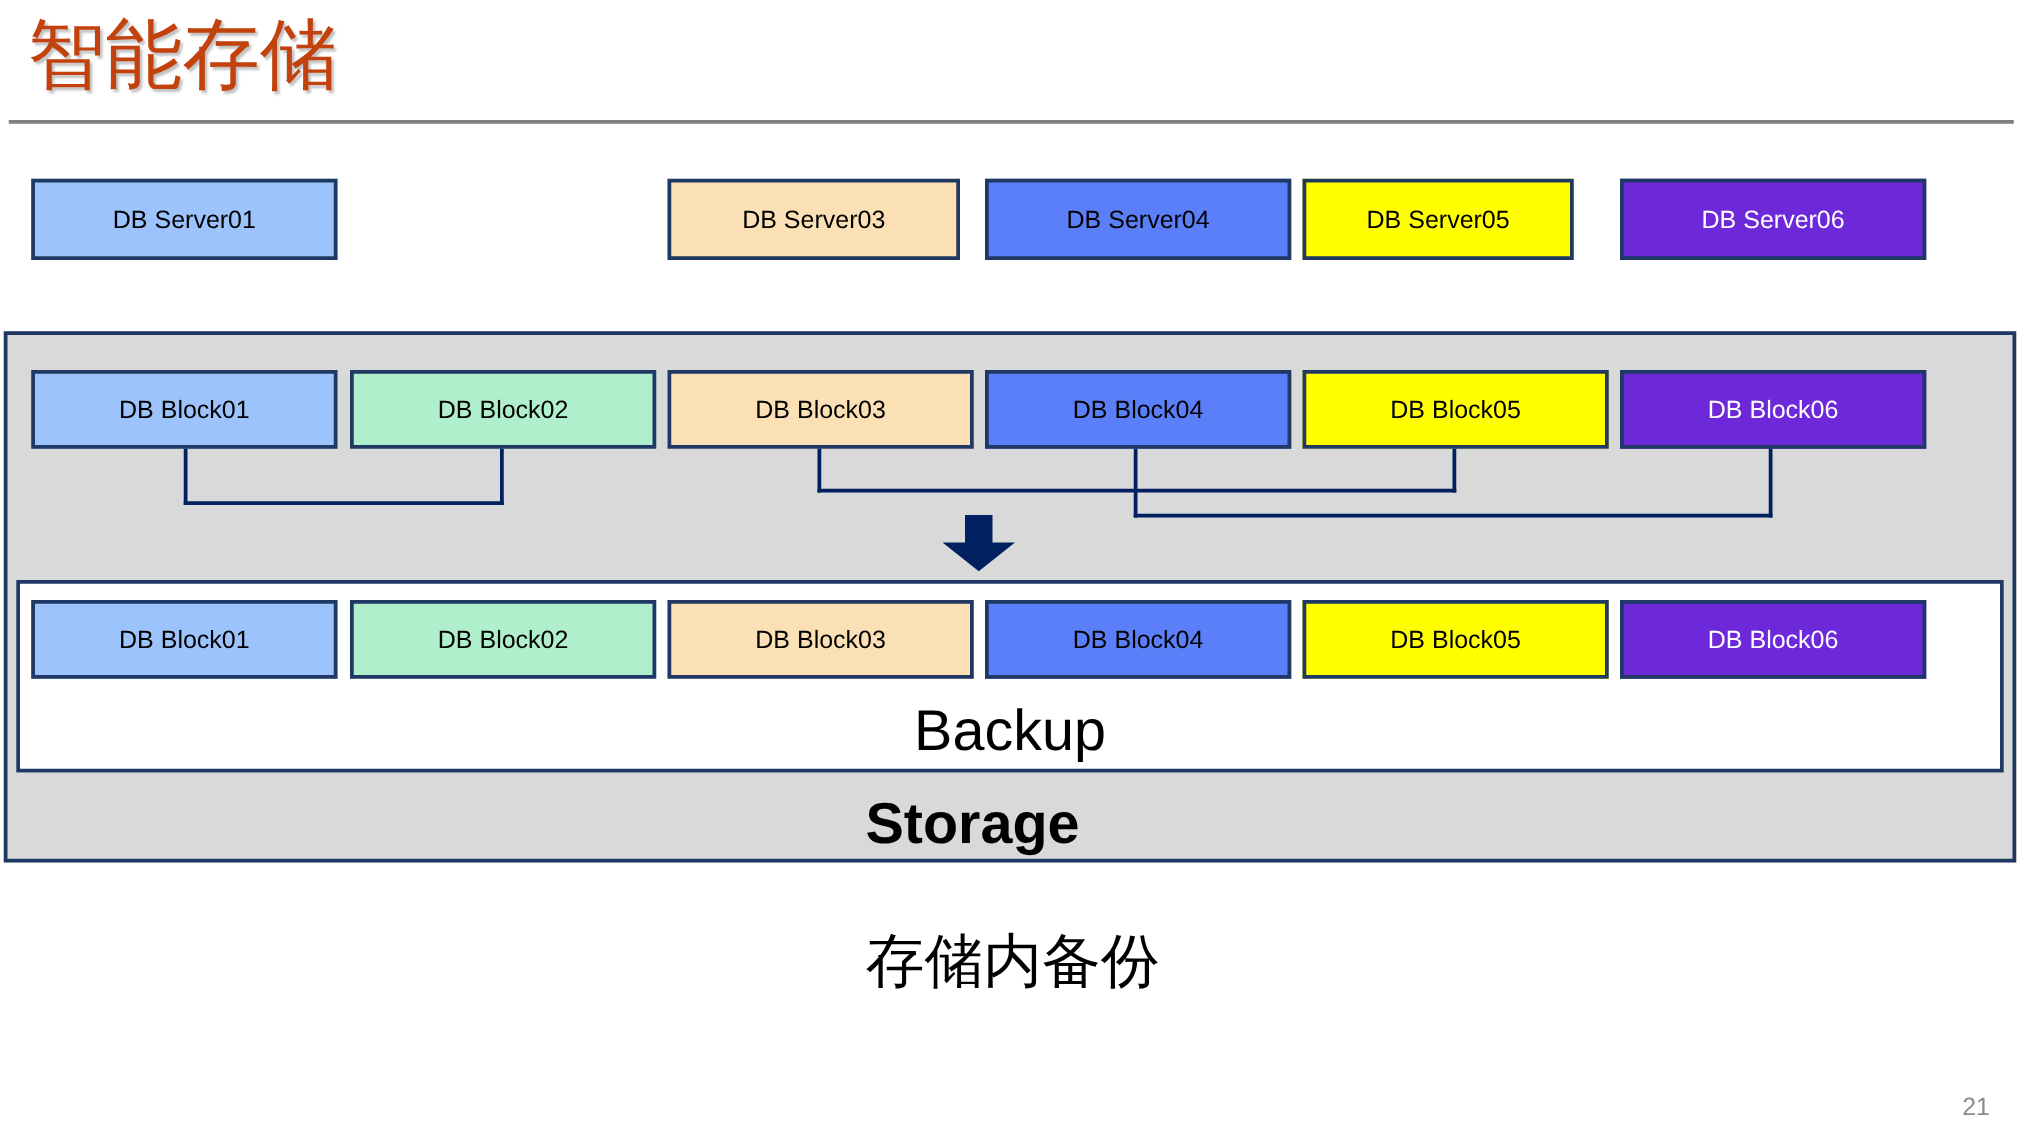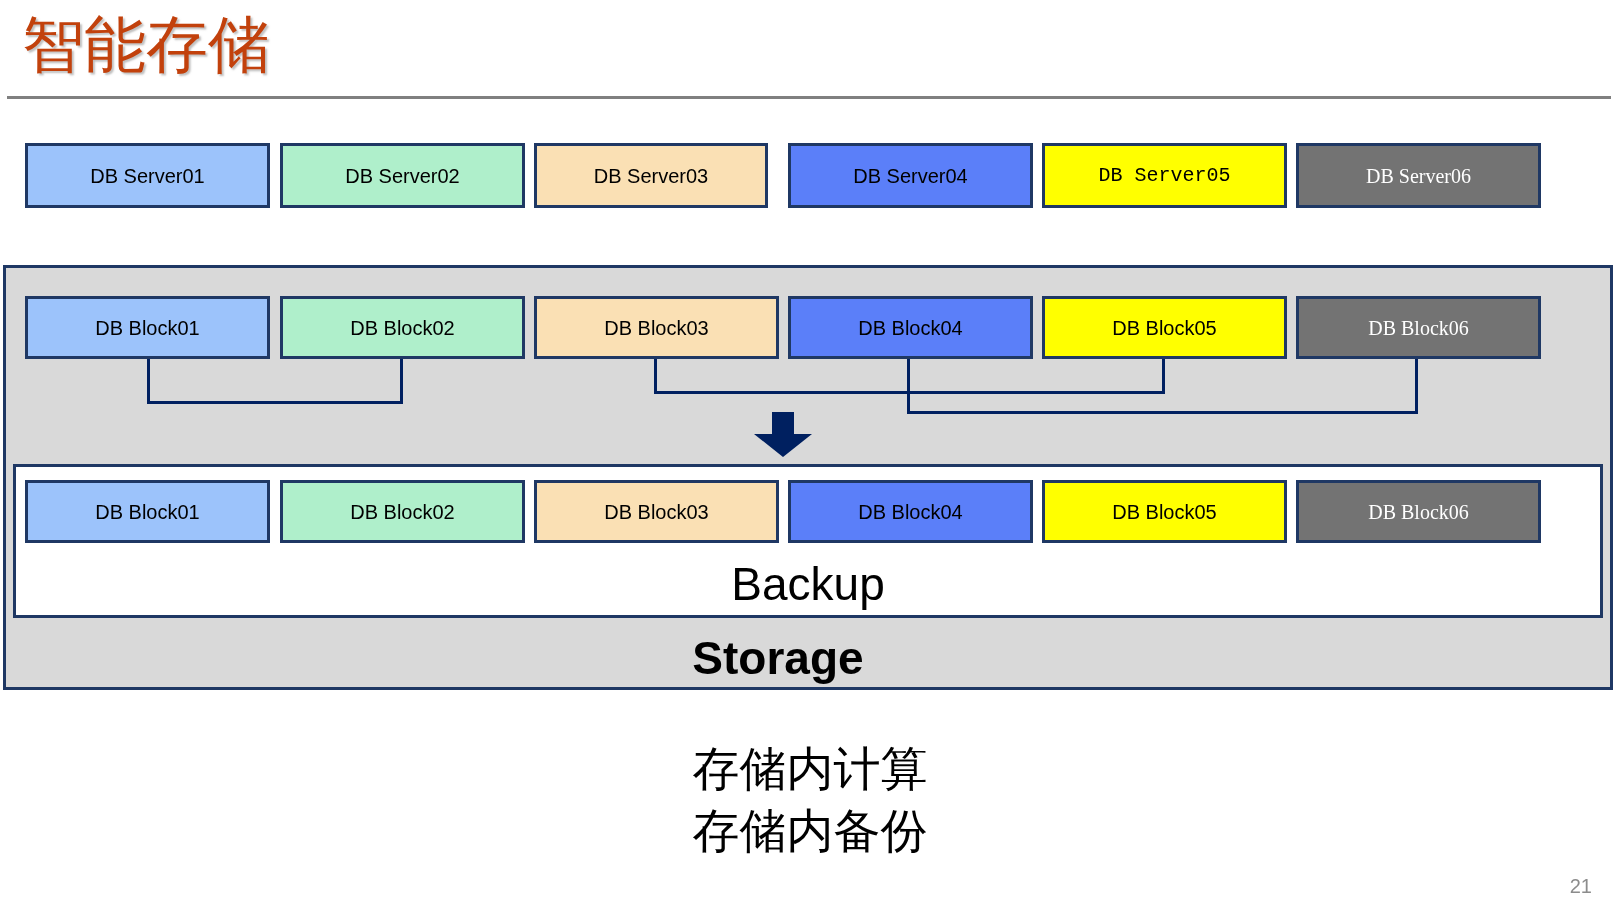--- a/index.html
+++ b/index.html
@@ -51,21 +51,21 @@
     letter-spacing: 0px;
   }
   .node .node-label { display: block; }
 
   
   .fill-1 { background: #9CC3FB; color: #000000; }
   .fill-2 { background: #AFEFCB; color: #000000; }
   .fill-3 { background: #FAE0B4; color: #000000; }
   .fill-4 { background: #5B7FF9; color: #000000; }
   .fill-5 { background: #FFFF00; color: #000000; }
-  .fill-6 { background: #737373; color: #FFFFFF; font-family: Liberation Serif, serif; }
+  .fill-6 { background: #6d28d9; color: #FFFFFF; }
 
   
   .server-row { position: absolute; left: 0; top: 0; width: 1620px; height: 910px; }
   .server-node { top: 143px; height: 65px; }
 
   
   .storage-container {
     position: absolute;
     left: 3px;
     top: 265px;
@@ -156,30 +156,27 @@
 </head>
 <body>
 
 <div class="slide-title">智能存储</div>
 <div class="title-rule"></div>
 
 <div class="server-row" id="server-row">
     <div class="node server-node fill-1" style="left: 25px; width: 245px;">
       <span class="node-label">DB Server01</span>
     </div>
-    <div class="node server-node fill-2" style="left: 280px; width: 245px;">
-      <span class="node-label">DB Server02</span>
-    </div>
     <div class="node server-node fill-3" style="left: 534px; width: 234px;">
       <span class="node-label">DB Server03</span>
     </div>
     <div class="node server-node fill-4" style="left: 788px; width: 245px;">
       <span class="node-label">DB Server04</span>
     </div>
-    <div class="node server-node fill-5" style="left: 1042px; width: 245px; font-family: Liberation Mono, monospace;">
+    <div class="node server-node fill-5" style="left: 1042px; width: 217px;">
       <span class="node-label">DB Server05</span>
     </div>
     <div class="node server-node fill-6" style="left: 1296px; width: 245px;">
       <span class="node-label">DB Server06</span>
     </div>
   </div>
 
 <div class="storage-container"></div>
 
 <div id="block-row">
@@ -234,17 +231,16 @@
     </div>
     <div class="node backup-node fill-6" style="left: 1296px; width: 245px;">
       <span class="node-label">DB Block06</span>
     </div>
   </div>
 <div class="backup-label">Backup</div>
 
 <div class="storage-label">Storage</div>
 
 <div class="caption">
-  <div>存储内计算</div>
   <div>存储内备份</div>
 </div>
 
 <div class="page-number">21</div>
 
 </body></html>

